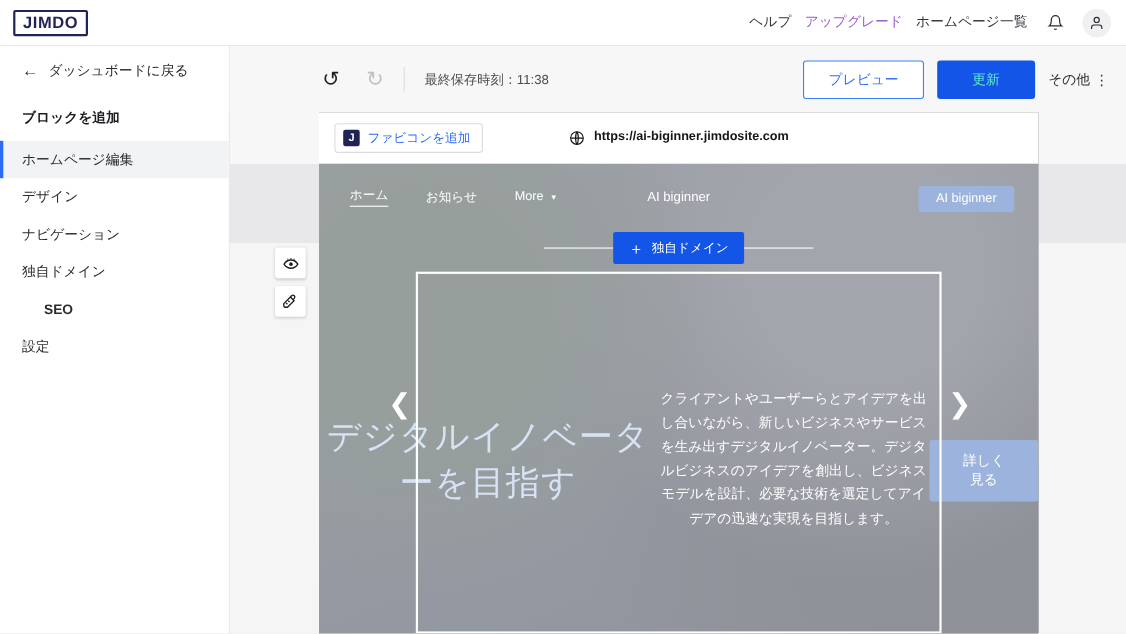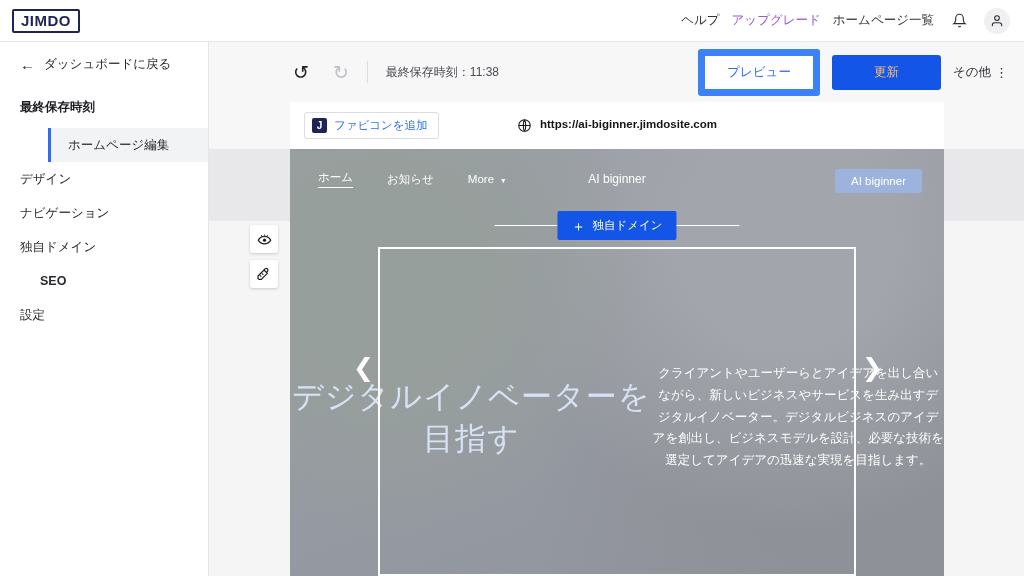--- a/index.html
+++ b/index.html
@@ -43,21 +43,21 @@
   .back-label { font-size: 12.5px; color: #2b2b30; }
   .side-section-title {
     padding: 26px 0 0 20px; font-size: 12.5px; font-weight: bold; color: #1c1c21;
   }
   .side-list { margin-top: 12px; }
   .side-item {
     position: relative; height: 34px; display: flex; align-items: center;
     padding-left: 20px; font-size: 12.5px; color: #2b2b30;
   }
   .side-item.bold { font-weight: bold; padding-left: 40px; }
-  .side-item.active { background: #f2f3f5; margin-left: 48px; }
+  .side-item.active { background: #f2f3f5; }
   .side-item.active::before {
     content: ""; position: absolute; left: 0; top: 0; bottom: 0;
     width: 3px; background: #2d6cf6;
   }
 
   
   .editor {
     position: absolute; left: 209px; top: 42px; width: 815px; height: 534px;
     background: #f7f7f8;
   }
@@ -65,26 +65,26 @@
     position: relative; height: 60px; display: flex; align-items: center;
     padding: 0 16px 0 84px; background: #f7f7f8;
   }
   .undo, .redo { font-size: 19px; line-height: 1; }
   .undo { color: #1f1f24; }
   .redo { color: #bfc0c6; margin-left: 24px; }
   .tb-divider { width: 1px; height: 22px; background: #dcdce0; margin: 0 18px; }
   .save-text { font-size: 12px; color: #4a4a52; }
   .tb-right { margin-left: auto; display: flex; align-items: center; gap: 12px; }
   .btn-preview {
-    border: 7px solid #3b82f6; background: #fff; color: #2d6cf6;
+    border: 1px solid #3b82f6; background: #fff; color: #2d6cf6;
     font-size: 12.5px; padding: 8px 22px; border-radius: 3px;
   }
   .btn-update {
-    background: #1355e6; color: #fdba74; border: none;
-    font-size: 12.5px; padding: 9px 42px; border-radius: 3px;
+    background: #1355e6; color: #5eead4; border: none;
+    font-size: 12.5px; padding: 9px 32px; border-radius: 3px;
   }
   .btn-more { font-size: 12.5px; color: #2b2b30; display: flex; align-items: center; gap: 4px; }
   .kebab { font-size: 13px; letter-spacing: 0; line-height: 1; }
 
   
   .canvas-wrap { position: relative; width: 815px; height: 474px; }
   .band-gray {
     position: absolute; left: 0; top: 47px; width: 815px; height: 72px;
     background: #e8e8ea;
   }
@@ -224,21 +224,21 @@
         </svg>
       </div>
     </div>
   </div>
 
   <div class="sidebar">
     <div class="back-row">
       <span class="back-arrow">←</span>
       <span class="back-label">ダッシュボードに戻る</span>
     </div>
-    <div class="side-section-title">最終保存時刻</div>
+    <div class="side-section-title">ブロックを追加</div>
     <div class="side-list">
       <div class="side-item active">
         <span>ホームページ編集</span>
       </div>
       <div class="side-item">
         <span>デザイン</span>
       </div>
       <div class="side-item">
         <span>ナビゲーション</span>
       </div>
@@ -331,20 +331,21 @@
           </div>
 
           <div class="hero-frame"></div>
 
           <span class="chev left">❮</span>
           <span class="chev right">❯</span>
 
           <div class="hero-content">
             <h1 class="hero-h1">デジタルイノベーターを目指す</h1>
             <p class="hero-p">クライアントやユーザーらとアイデアを出し合いながら、新しいビジネスやサービスを生み出すデジタルイノベーター。デジタルビジネスのアイデアを創出し、ビジネスモデルを設計、必要な技術を選定してアイデアの迅速な実現を目指します。</p>
+            <button class="hero-cta">詳しく見る</button>
           </div>
 
         </div>
       </div>
 
     </div>
   </div>
 </div>
 
 </body></html>

